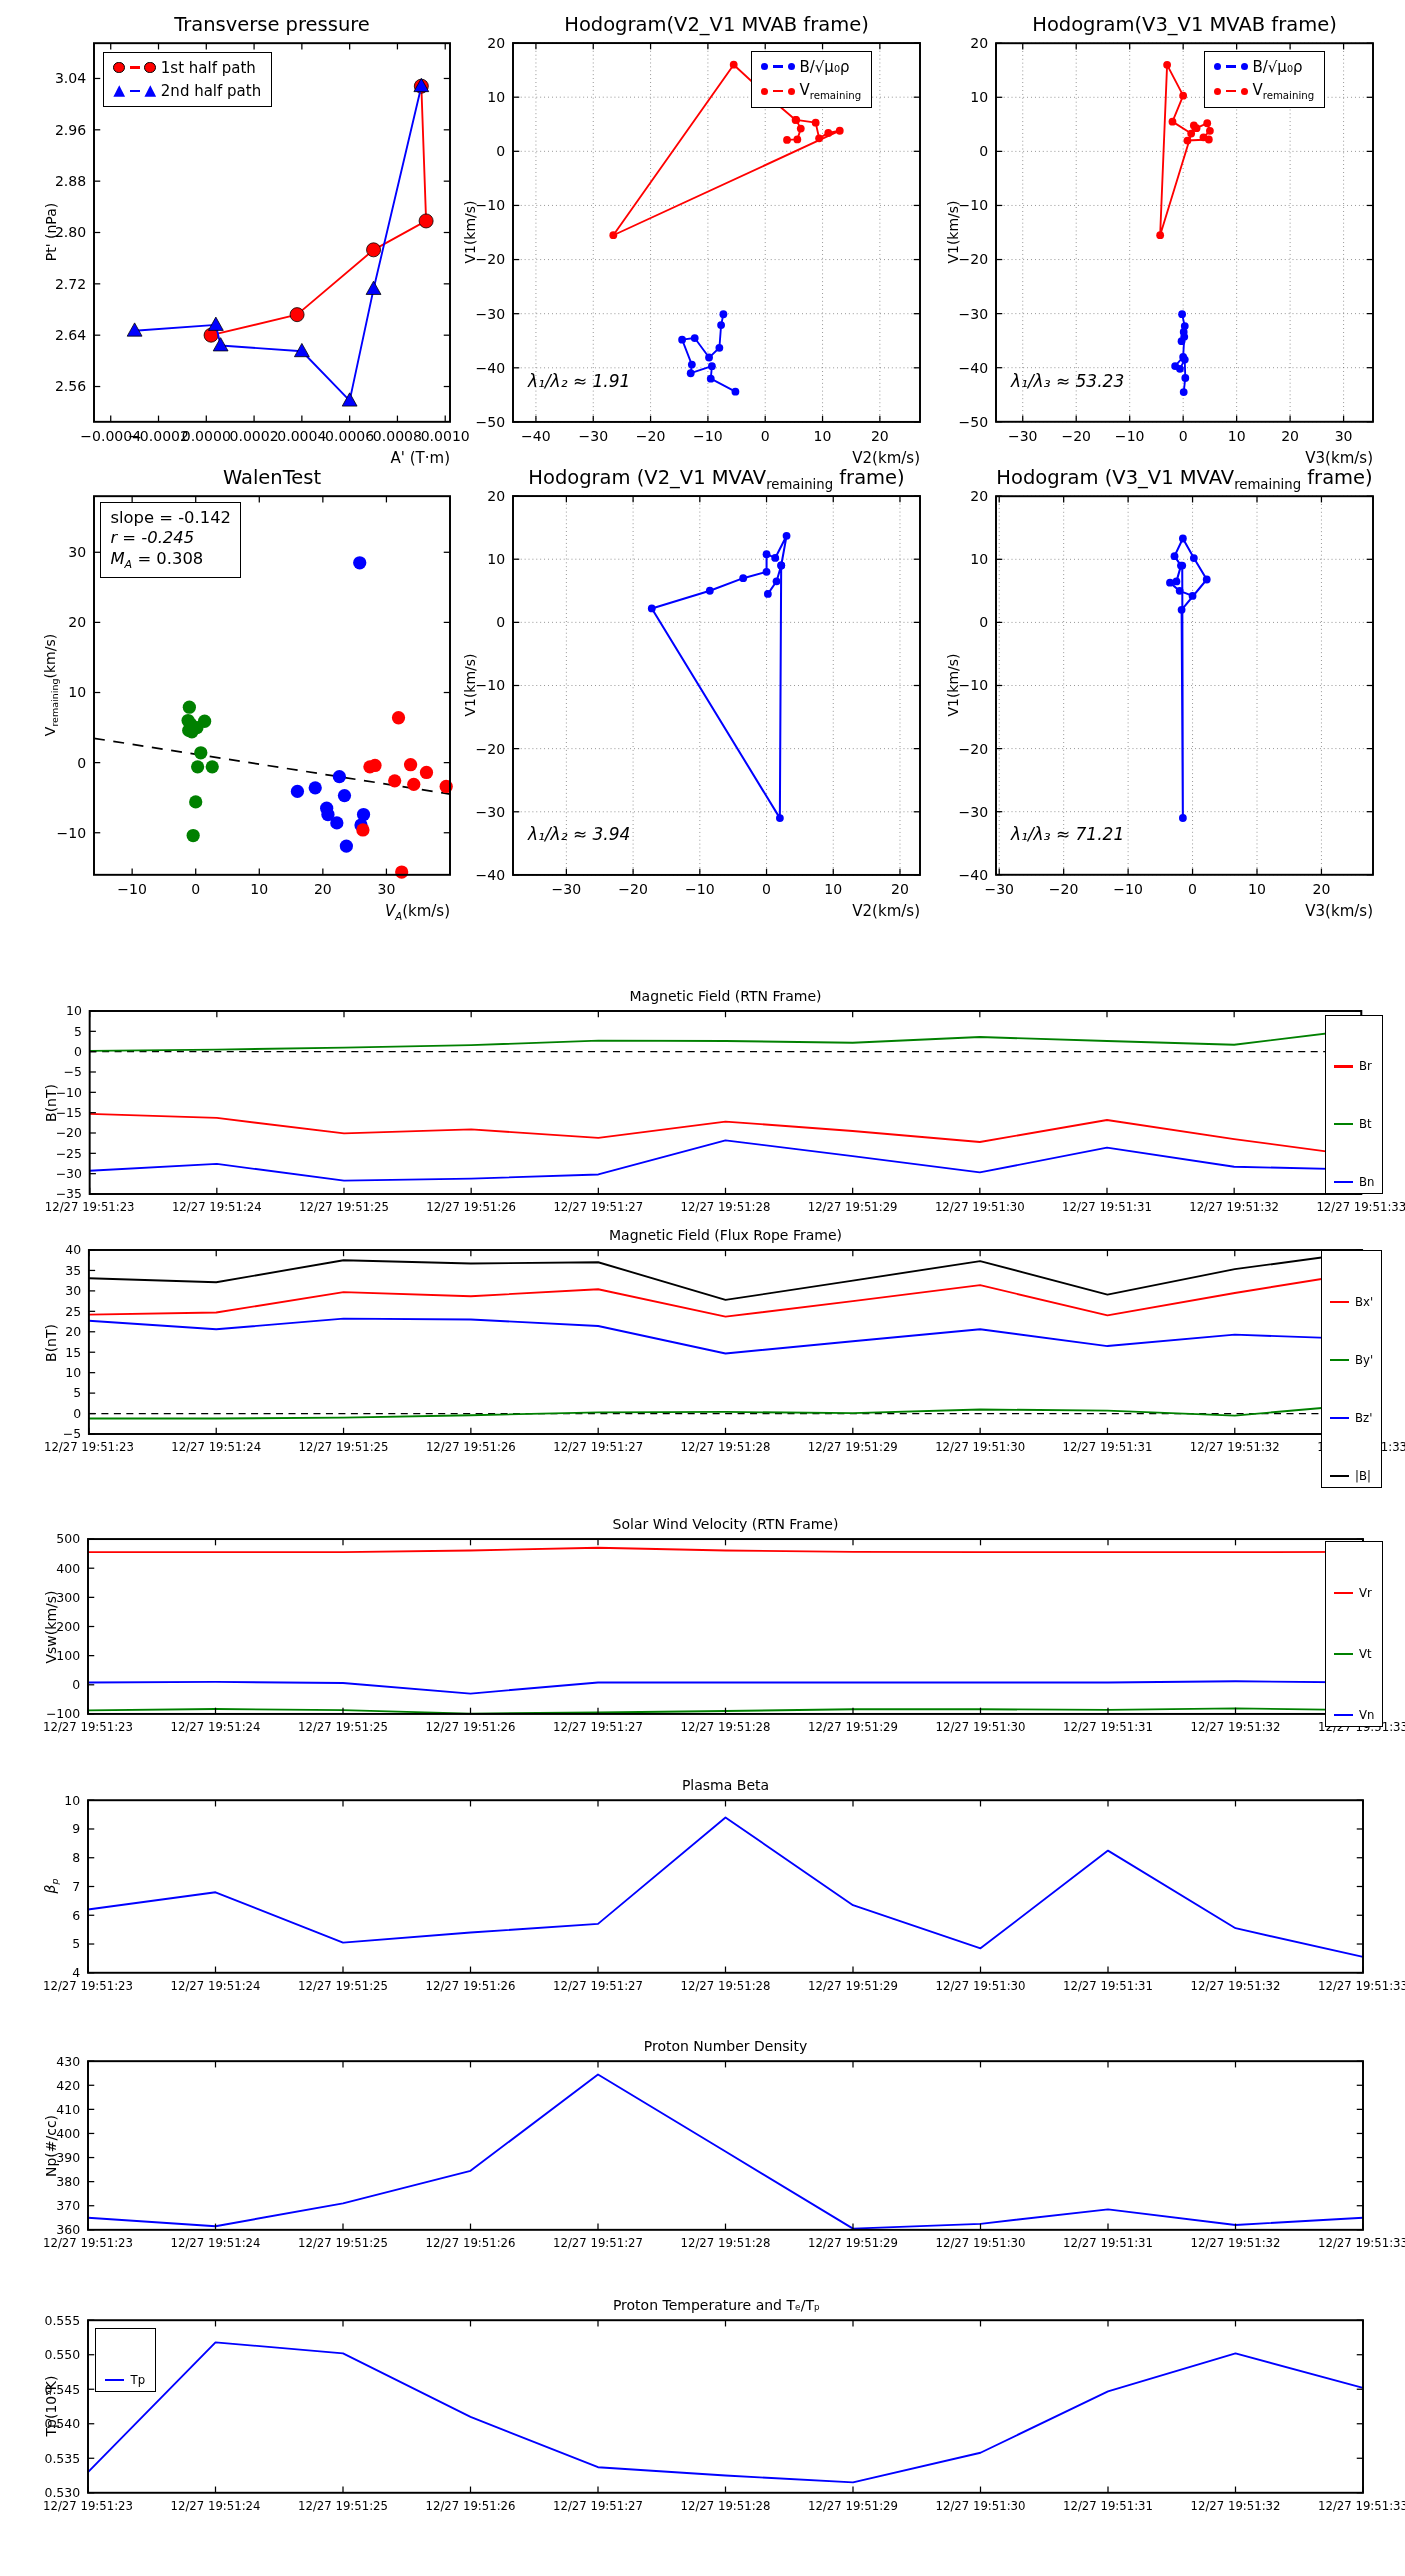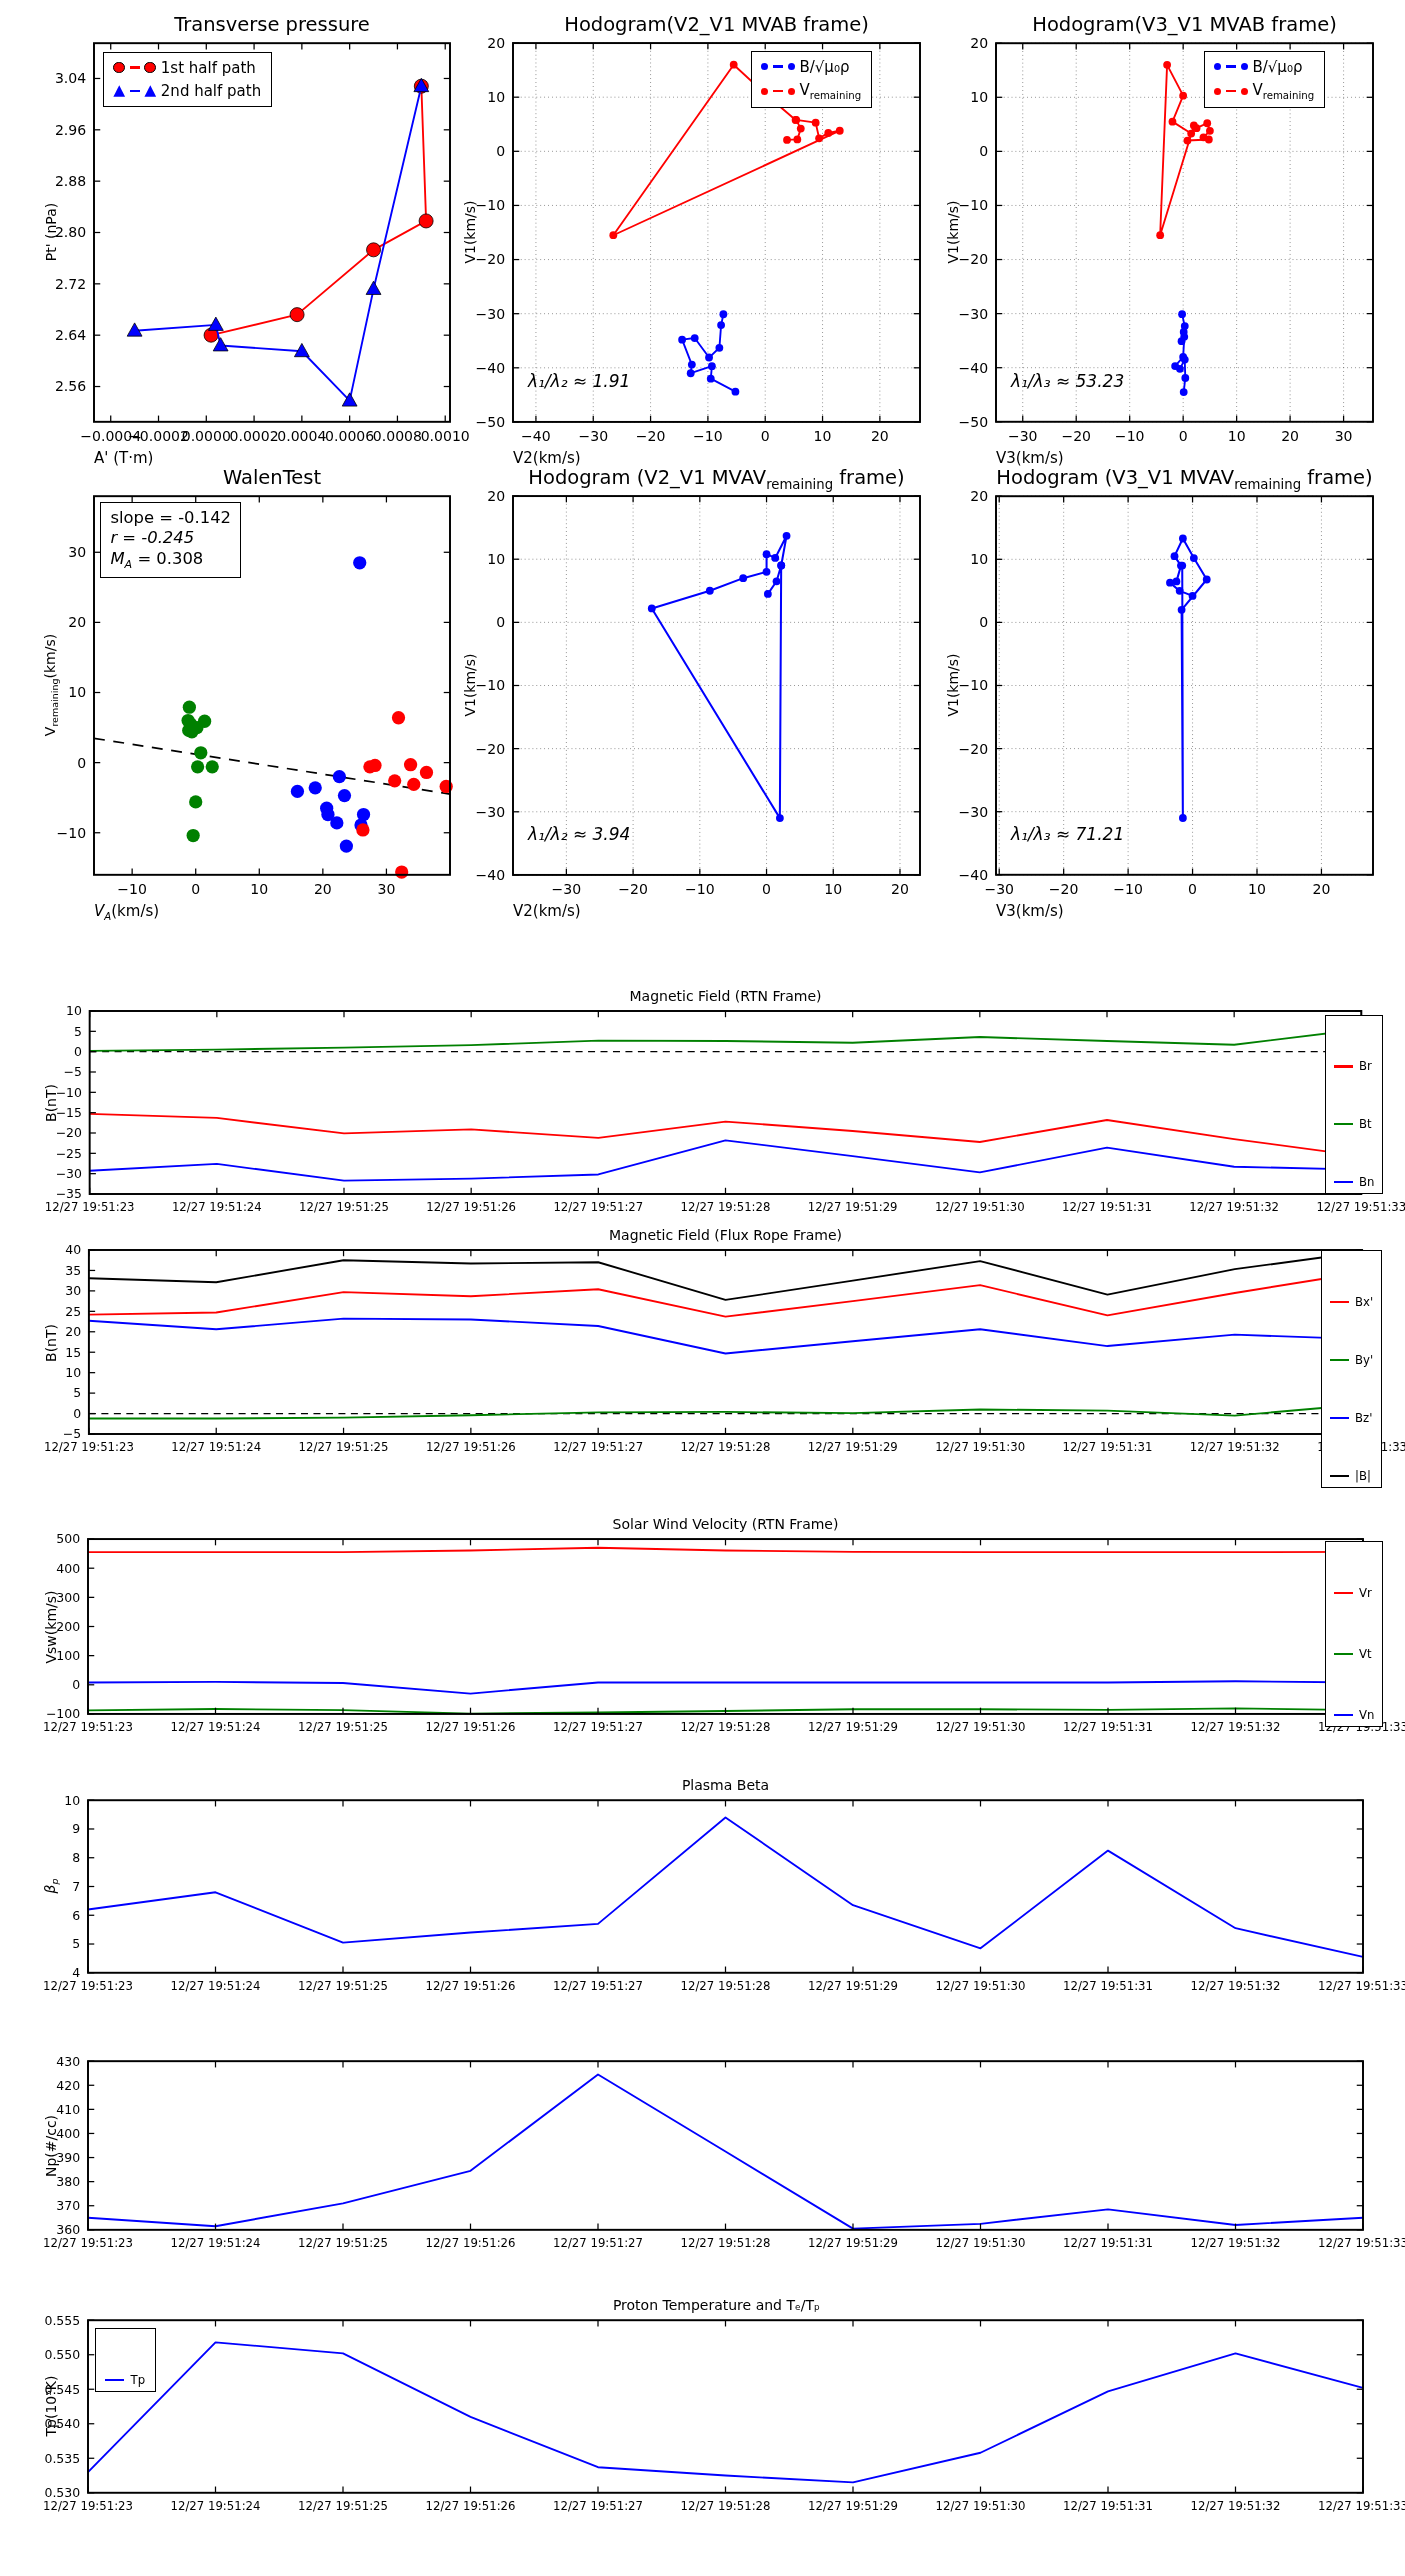--- a/index.html
+++ b/index.html
@@ -3,21 +3,21 @@
 <meta charset="utf-8">
 <style>
   html,body{margin:0;padding:0;background:#fff;}
   body{width:1405px;height:2576px;font-family:"DejaVu Sans",sans-serif;color:#000;}
   #figure{position:relative;width:1405px;height:2576px;background:#fff;overflow:hidden;}
   .panel{position:absolute;}
   .ptitle{position:absolute;text-align:center;font-size:19.5px;white-space:nowrap;}
   .ptitle.wide{font-size:14px;}
   .plot{position:absolute;overflow:visible;}
   svg text{font-family:"DejaVu Sans",sans-serif;}
-  .xlab{position:absolute;text-align:left;font-size:15px;}
+  .xlab{position:absolute;text-align:right;font-size:15px;}
   .ylab{position:absolute;transform:translate(-50%,-50%) rotate(-90deg);white-space:nowrap;font-size:14px;}
   sub{font-size:68%;}
   .legend{position:absolute;background:#fff;border:1.6px solid #000;padding:5.5px 9.4px;display:flex;flex-direction:column;gap:5.5px;z-index:5;}
   .leg-entry{display:flex;align-items:center;gap:4.7px;font-size:15px;white-space:nowrap;}
   .leg-entry.small{font-size:11.7px;gap:6.2px;margin-top:40px;}
   .sw-seg{display:inline-block;width:10px;height:2.3px;}
   .sw-line{display:inline-block;width:19px;height:2.3px;}
   .sw-mk{display:inline-block;width:11.7px;height:11.7px;}
   .sw-circle{border-radius:50%;border:0.8px solid #000;box-sizing:border-box;}
   .sw-tri{clip-path:polygon(50% 0,0 100%,100% 100%);}
@@ -878,20 +878,21 @@
         <line y1="184.16666666666669" y2="184.16666666666669" x1="0" x2="8" stroke="#000" stroke-width="1.6"></line>
         <line y1="184.16666666666669" y2="184.16666666666669" x1="1633" x2="1625" stroke="#000" stroke-width="1.6"></line>
         <text x="-10" y="189.76666666666668" text-anchor="end" font-size="16" fill="#000">5</text>
         <line y1="221" y2="221" x1="0" x2="8" stroke="#000" stroke-width="1.6"></line>
         <line y1="221" y2="221" x1="1633" x2="1625" stroke="#000" stroke-width="1.6"></line>
         <text x="-10" y="226.6" text-anchor="end" font-size="16" fill="#000">4</text>
       </svg>
   </div>
 
   <div class="panel" style="left:29px;top:2038px;width:1349px;height:226px">
+    <div class="ptitle wide" style="left:59px;width:1275px;top:0px">Proton Number Density</div>
     <div class="ylab" style="left:22px;top:108px"><span>Np(#/cc)</span></div>
     <svg class="plot" width="1275" height="169" style="left:59px;top:23.4px" viewBox="0 0 1633 216">
         <polyline points="0.0,200.6 163.3,211.4 326.6,182.1 489.9,140.4 653.2,17.0 816.5,115.7 979.8,214.5 1143.1,208.3 1306.4,189.8 1469.7,209.8 1633.0,200.6" fill="none" stroke="#0000ff" stroke-width="2.4" stroke-linejoin="round"></polyline>
         <rect x="0" y="0" width="1633" height="216" fill="none" stroke="#000" stroke-width="2.5"></rect>
         <line x1="0" x2="0" y1="216" y2="208" stroke="#000" stroke-width="1.6"></line>
         <line x1="0" x2="0" y1="0" y2="8" stroke="#000" stroke-width="1.6"></line>
         <text x="0" y="238" text-anchor="middle" font-size="15" fill="#000">12/27 19:51:23</text>
         <line x1="163.3" x2="163.3" y1="216" y2="208" stroke="#000" stroke-width="1.6"></line>
         <line x1="163.3" x2="163.3" y1="0" y2="8" stroke="#000" stroke-width="1.6"></line>
         <text x="163.3" y="238" text-anchor="middle" font-size="15" fill="#000">12/27 19:51:24</text>

